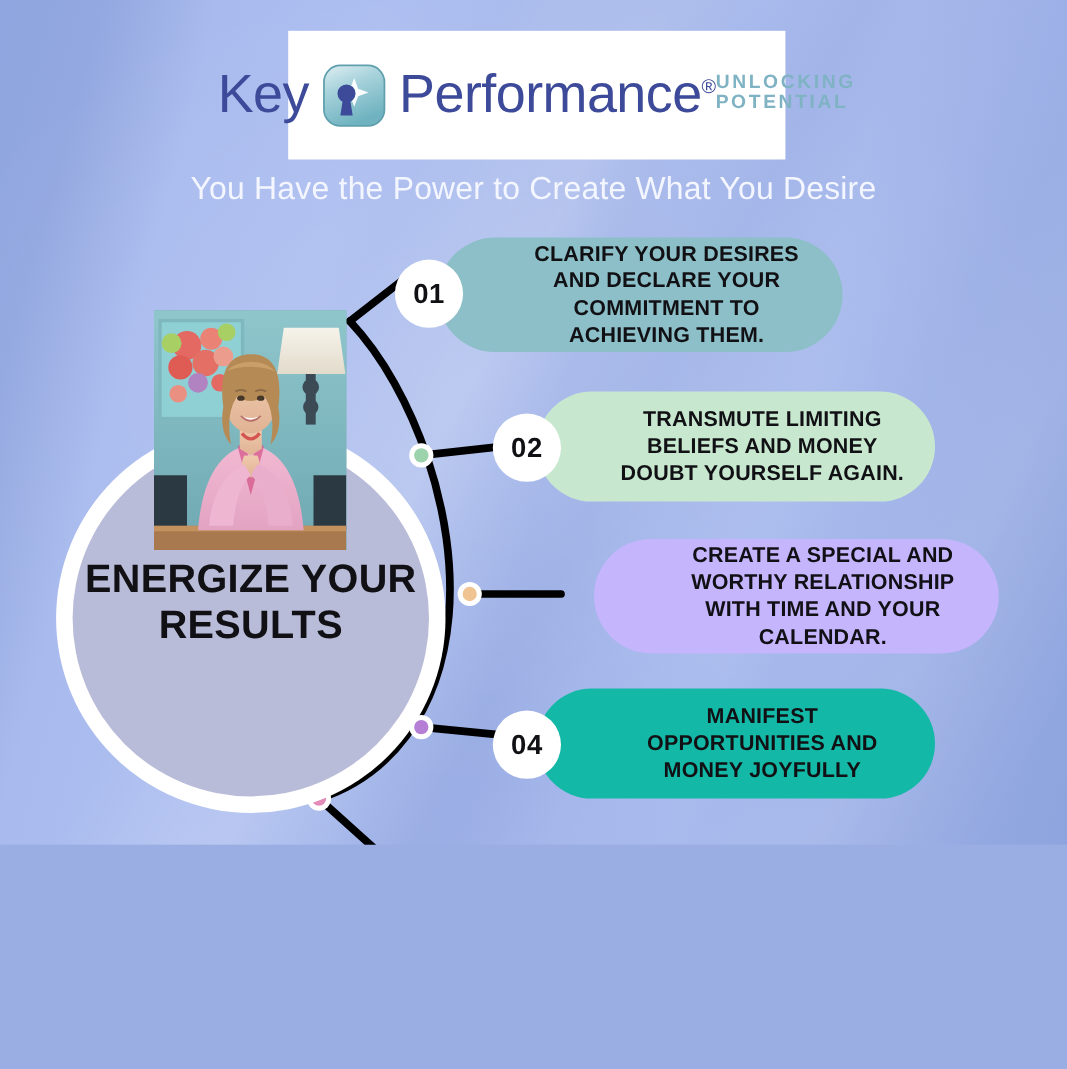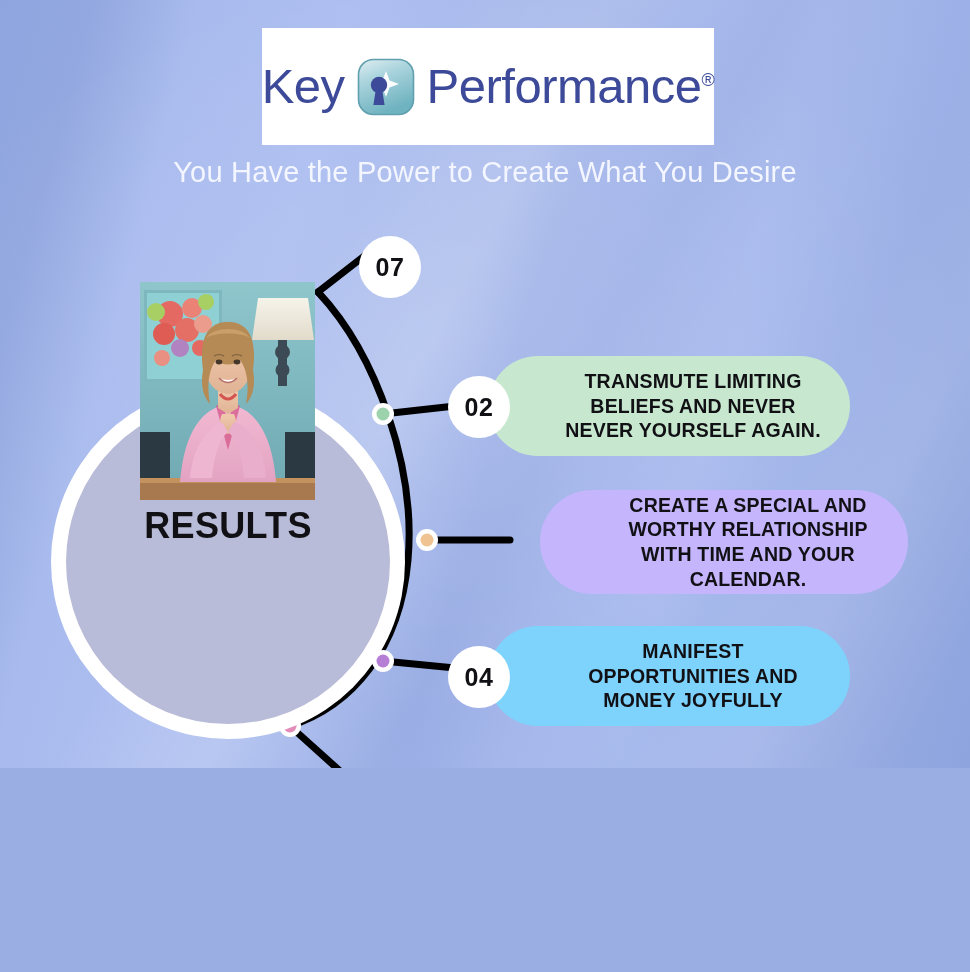--- a/index.html
+++ b/index.html
@@ -163,20 +163,21 @@
           </defs>
           <rect x="1.5" y="1.5" width="55" height="55" rx="15" ry="15" fill="url(#kgrad)" stroke="#5f9fae" stroke-width="1.6"></rect>
           <path d="M29 13 L32.6 22.6 L42 26 L32.6 29.4 L29 39 L25.4 29.4 L16 26 L25.4 22.6 Z" fill="#ffffff" opacity=".95"></path>
           <circle cx="22" cy="27" r="8.2" fill="#3c4a99"></circle>
           <path d="M18.6 33 L25.4 33 L27.6 47 L16.4 47 Z" fill="#3c4a99"></path>
         </svg>
       </span>
 
       <span class="logo-right">
         <span class="logo-perf"><span>Performance</span><sup>®</sup></span>
+        <span class="logo-sub">UNLOCKING POTENTIAL</span>
       </span>
     </div>
   </div>
 
   <div class="tagline">You Have the Power to Create What You Desire</div>
 
   <svg class="links" viewBox="0 0 970 972">
 
     <path d="M318 292 C 378 356, 416 470, 408 560 C 400 650, 352 706, 290 726" fill="none" stroke="#000000" stroke-width="7" stroke-linecap="round"></path>
 
@@ -205,20 +206,21 @@
       <circle cx="383" cy="661" r="6.5" fill="#b57fd6"></circle>
     </g>
     <g>
       <circle cx="290" cy="726" r="11" fill="#ffffff"></circle>
       <circle cx="290" cy="726" r="6.5" fill="#e38cb8"></circle>
     </g>
   </svg>
 
   <div class="hub"></div>
   <div class="hub-title">
+    <div>ENERGIZE YOUR</div>
     <div>RESULTS</div>
   </div>
 
   <div class="portrait">
     <svg width="175" height="218" viewBox="0 0 175 218">
       <defs>
         <linearGradient id="wall" x1="0" y1="0" x2="0" y2="1">
           <stop offset="0%" stop-color="#8fc6cc"></stop>
           <stop offset="100%" stop-color="#6fa8b2"></stop>
         </linearGradient>
@@ -288,31 +290,34 @@
 
       <path d="M80 112 Q88 122 96 112" stroke="#d4554f" stroke-width="3" fill="none"></path>
 
       <path d="M82 132 C 78 140, 80 150, 88 152 C 96 150, 98 140, 94 132 Z" fill="url(#skin)"></path>
 
       <path d="M94 140 C 112 146, 124 166, 126 196 L 104 196 C 102 172, 96 156, 88 150 Z" fill="#e8aecb"></path>
       <path d="M82 140 C 64 148, 52 170, 50 196 L 72 196 C 74 172, 80 156, 88 150 Z" fill="#eeb6d1"></path>
     </svg>
   </div>
 
-  <div class="num n1">07</div>
+  <div class="card c1" style="background:#8cbfc7">
+    <span class="card-text">CLARIFY YOUR DESIRES AND DECLARE YOUR COMMITMENT TO ACHIEVING THEM.</span>
+  </div>
+  <div class="num n1">01</div>
 
   <div class="card c2" style="background:#c7e8cf">
-    <span class="card-text">TRANSMUTE LIMITING BELIEFS AND NEVER NEVER YOURSELF AGAIN.</span>
+    <span class="card-text">TRANSMUTE LIMITING BELIEFS AND MONEY DOUBT YOURSELF AGAIN.</span>
   </div>
   <div class="num n2">02</div>
 
   <div class="card c3" style="background:#c4b5fd">
     <span class="card-text">CREATE A SPECIAL AND WORTHY RELATIONSHIP WITH TIME AND YOUR CALENDAR.</span>
   </div>
 
-  <div class="card c4" style="background:#7dd3fc">
+  <div class="card c4" style="background:#14b8a6">
     <span class="card-text">MANIFEST OPPORTUNITIES AND MONEY JOYFULLY</span>
   </div>
   <div class="num n4">04</div>
 
   <div class="num n5">02</div>
 
 </div>
 
 </body></html>

